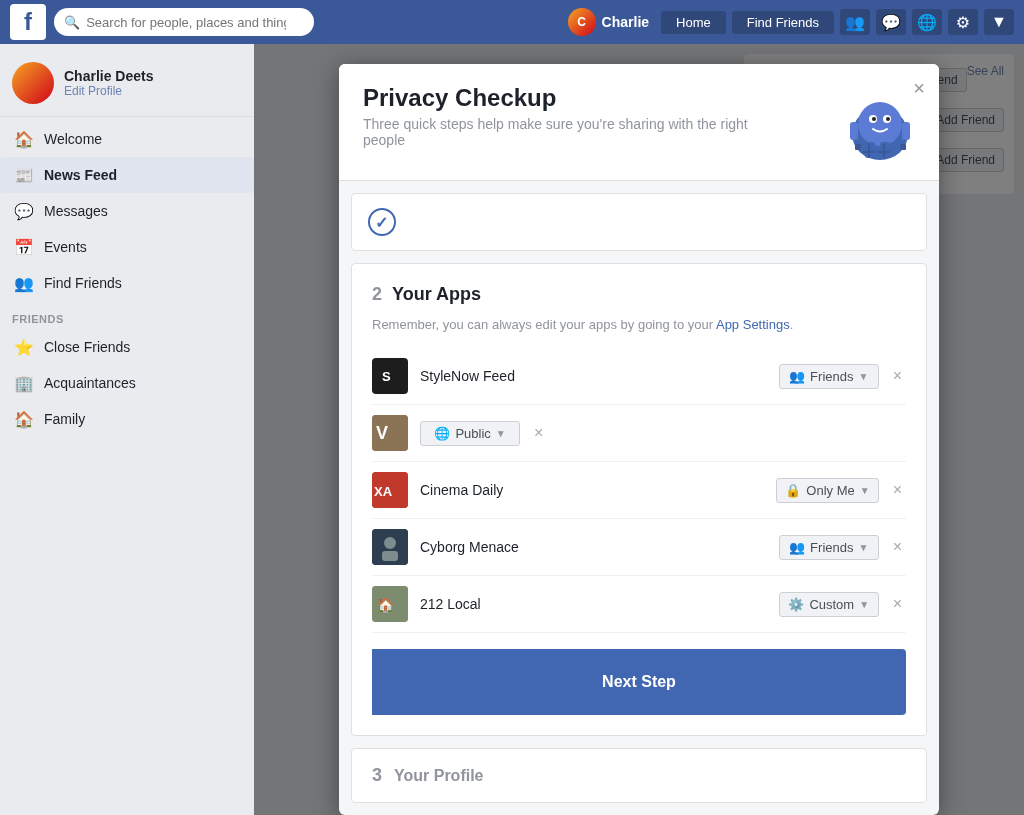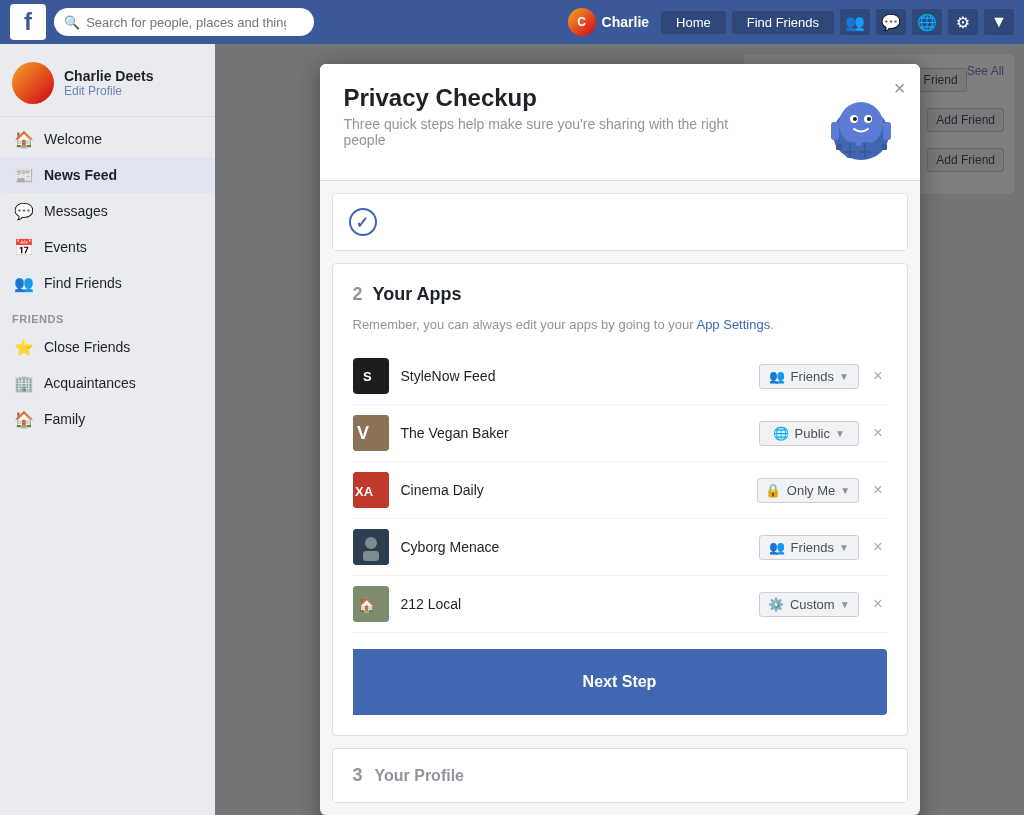--- a/index.html
+++ b/index.html
@@ -91,21 +91,21 @@
 
     
     .page-wrap {
       padding-top: 44px;
       display: flex;
       min-height: 815px;
     }
 
     
     .sidebar {
-      width: 215px;
+      width: 254px;
       padding: 10px 0;
       flex-shrink: 0;
     }
     .sidebar-profile {
       display: flex; align-items: center;
       padding: 8px 12px 12px;
       border-bottom: 1px solid #ddd;
       margin-bottom: 4px;
     }
     .profile-avatar {
@@ -551,21 +551,20 @@
             <button class="remove-btn">×</button>
           </div>
 
           <div class="app-row">
             <div class="app-icon app-vegan">
               <svg width="36" height="36" viewBox="0 0 36 36">
                   <rect width="36" height="36" fill="#8b7355"></rect>
                   <text x="4" y="24" fill="white" font-size="18" font-weight="bold">V</text>
                 </svg>
             </div>
-            <span class="app-name">The Vegan Baker</span>
             <div class="privacy-select">
               <span class="privacy-icon">🌐</span>
               <span>Public</span>
               <span class="dropdown-arrow">▼</span>
             </div>
             <button class="remove-btn">×</button>
           </div>
 
           <div class="app-row">
             <div class="app-icon app-cinema">

